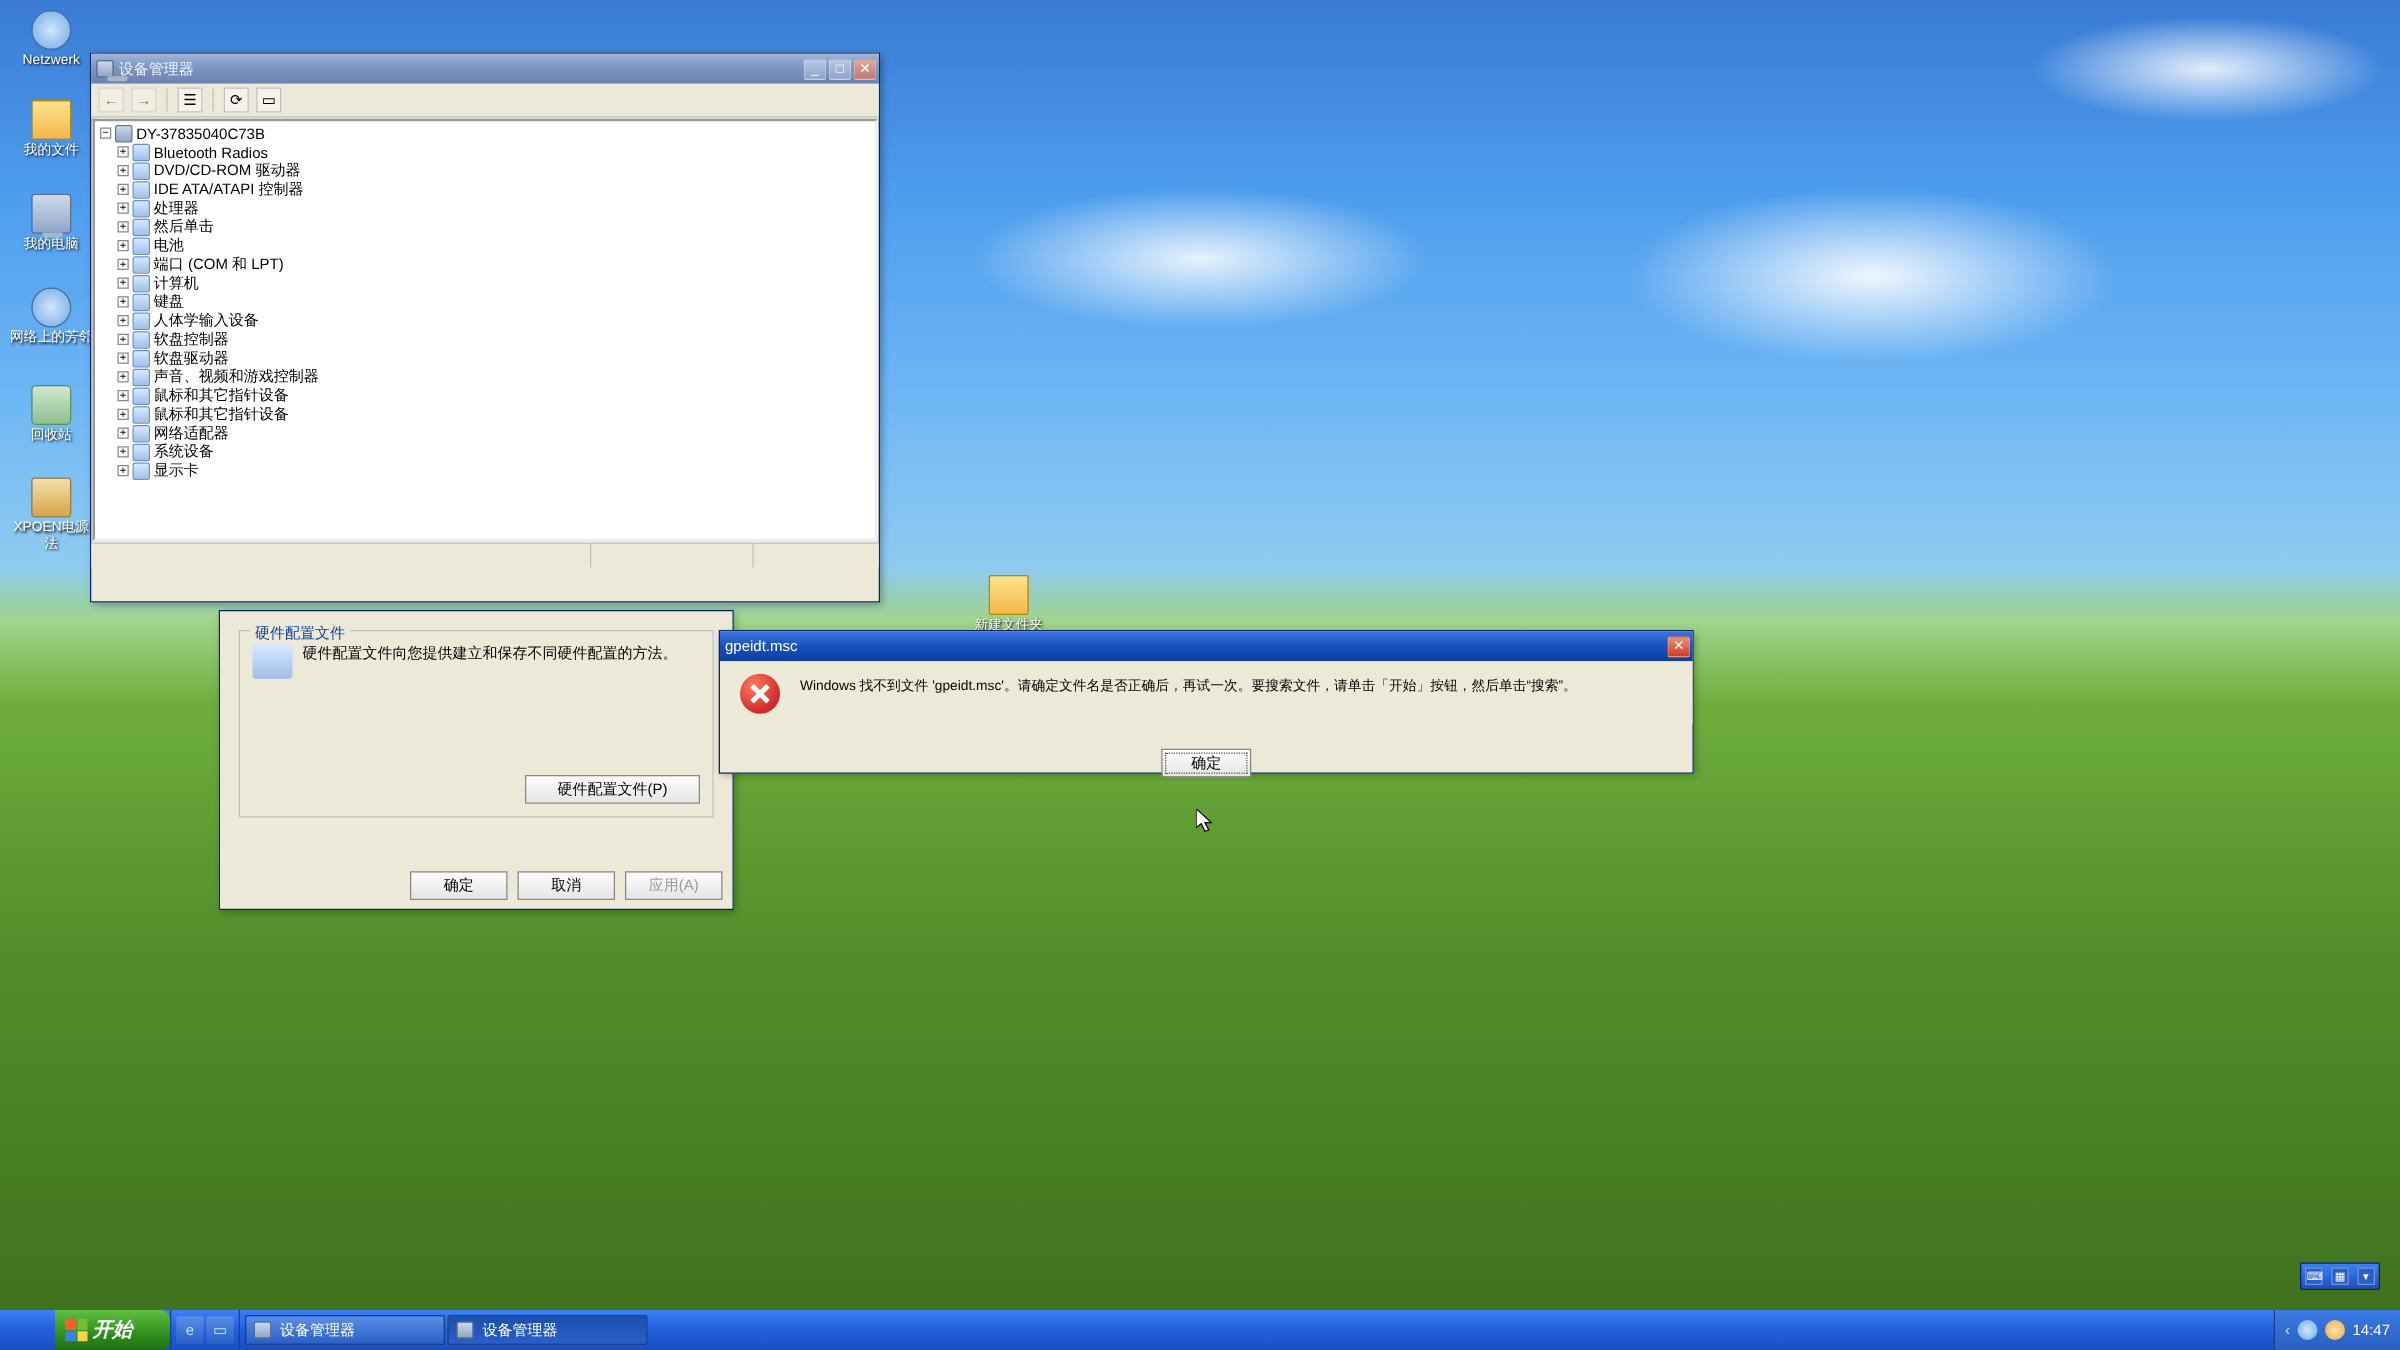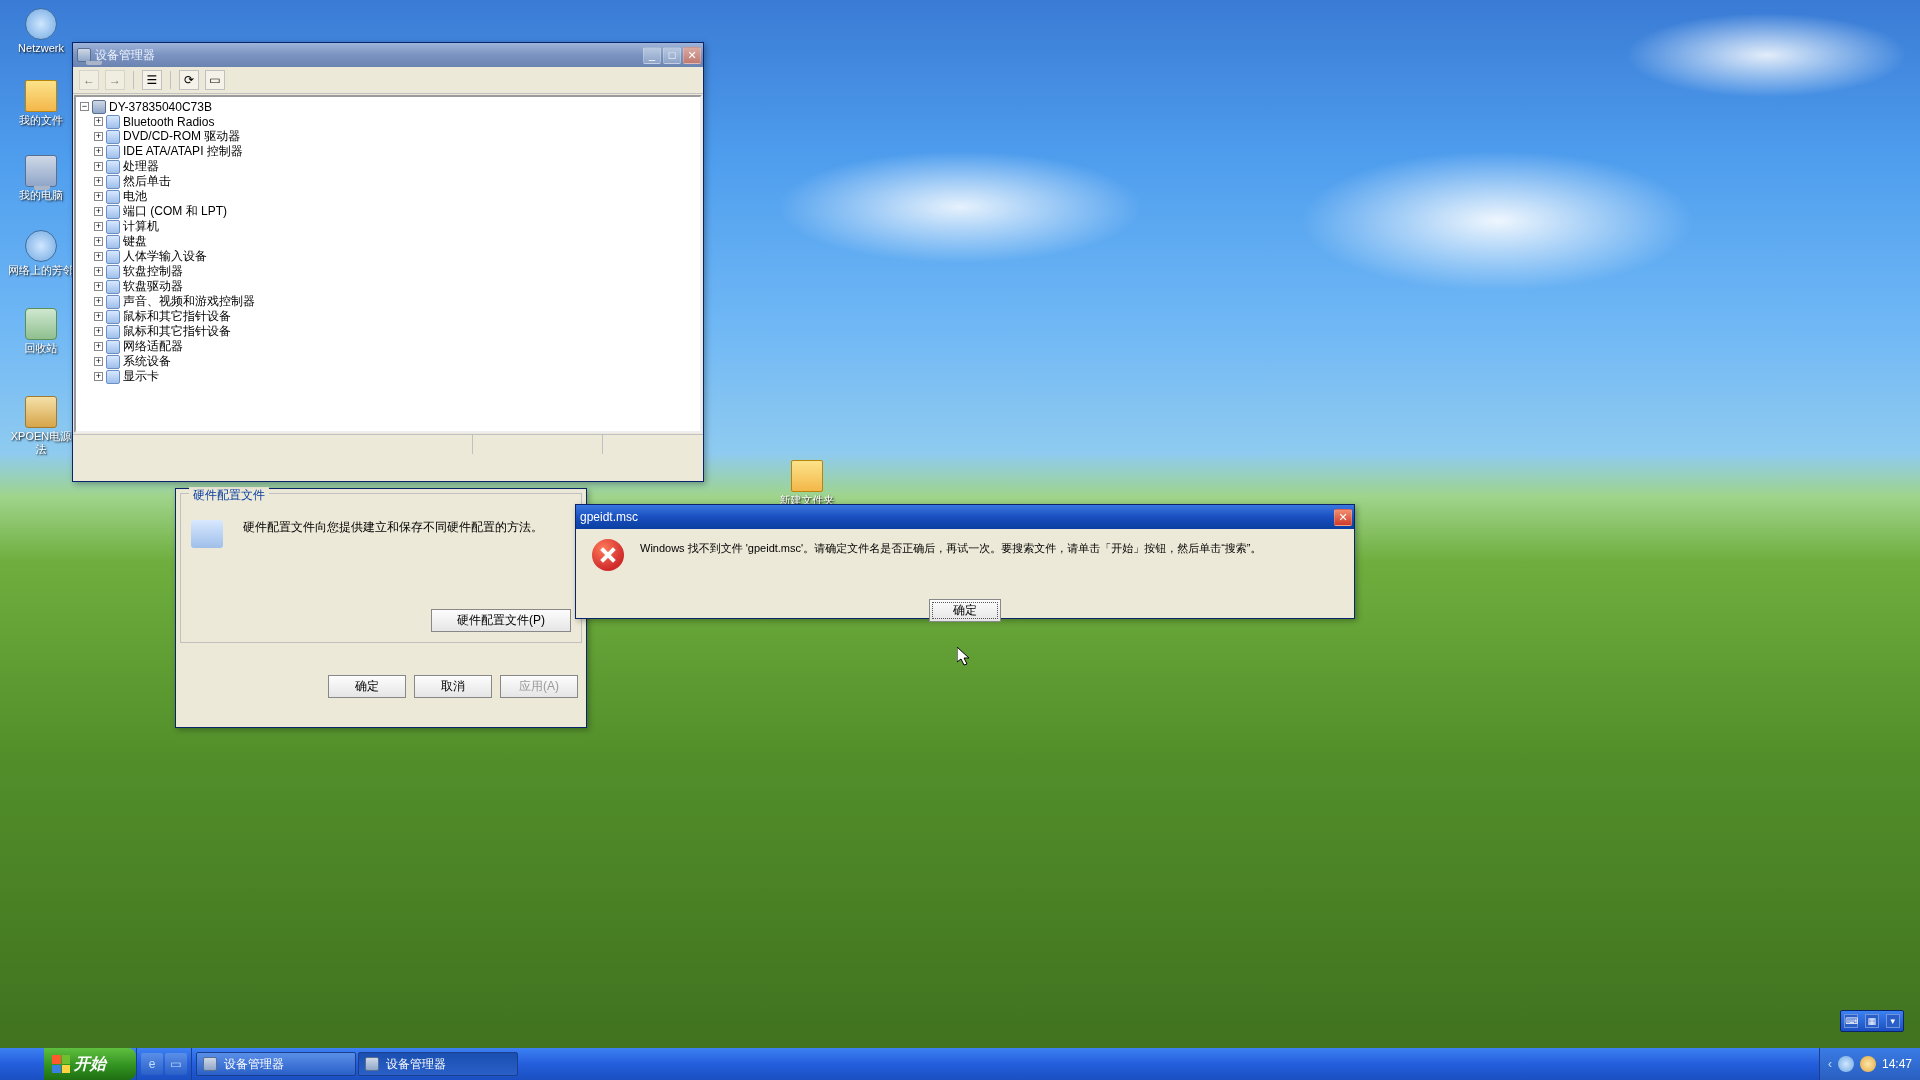--- a/index.html
+++ b/index.html
@@ -54,24 +54,24 @@
 .tree-row{ display:flex; align-items:center; height:15px; white-space:nowrap;}
 .exp{ width:9px; height:9px; border:1px solid #888; background:#fff; text-align:center; line-height:7px; font-size:9px; margin-right:3px; cursor:pointer; flex-shrink:0;}
 .node-ico{ width:14px; height:14px; margin-right:3px; flex-shrink:0; background:linear-gradient(#d8e8ff,#9fbfea); border:1px solid #6a8fc4; border-radius:2px;}
 .node-ico.root{ background:linear-gradient(#cfd8e6,#8fa6c9); border-color:#5a6f8f;}
 .statusbar{ height:20px; border-top:1px solid #c0c0c0; background:#ece9d8;}
 .statusbar .cell{ display:inline-block; height:100%; border-right:1px solid #c0c0c0; width:400px;}
 .statusbar .cell:last-child{border-right:none;width:120px;}
 
 
 #hwdlg{ left:175px; top:488px; width:412px; height:240px;}
-#hwdlg .body{ padding:4px;}
+#hwdlg .body{ padding:15px;}
 .groupbox{ border:1px solid #c0c0c0; padding:10px 10px 38px 10px; position:relative; background:#ece9d8; height:150px;}
 .groupbox .legend{ position:absolute; top:-7px; left:8px; background:#ece9d8; padding:0 4px; color:#0a3fa0; font-size:12px;}
-.gb-inner{ display:flex; gap:20px;margin-top:16px;}
+.gb-inner{ display:flex; gap:8px;}
 .gb-ico{ width:32px; height:28px; background:linear-gradient(#d8e8ff,#9fbfea); border-radius:3px; flex-shrink:0;}
 .gb-text{ font-size:12px; line-height:15px; color:#000;}
 .xp-btn{ min-width:78px; height:23px; border:1px solid #888; background:linear-gradient(#fdfdfd,#e5e5e5); cursor:pointer; font-size:12px; padding:0 8px;margin-top:20px;}
 .xp-btn.dis{ color:#9a9a9a; cursor:default;}
 .gb-btn{ position:absolute; right:10px; bottom:10px;}
 .dlg-buttons{ display:flex; gap:8px; justify-content:flex-end; padding:8px;}
 
 
 #errdlg{ left:575px; top:504px; width:780px; height:115px;}
 #errdlg .body{ background:#ece9d8; padding:10px 16px 8px 16px; display:flex; gap:16px; align-items:flex-start;}
@@ -124,21 +124,21 @@
   <span>我的电脑</span>
 </div>
 <div class="desktop-icon" style="left:6px; top:230px;">
   <div class="ico ico-net"></div>
   <span>网络上的芳邻</span>
 </div>
 <div class="desktop-icon" style="left:6px; top:308px;">
   <div class="ico ico-bin"></div>
   <span>回收站</span>
 </div>
-<div class="desktop-icon" style="left:6px; top:396px;">
+<div class="desktop-icon" style="left:6px; top:382px;">
   <div class="ico ico-app"></div>
   <span>XPOEN电源法</span>
 </div>
 
 <div class="desktop-icon" id="freefolder">
   <div class="ico ico-folder"></div>
   <span>新建文件夹</span>
 </div>
 
 <div class="xp-window xp-inactive" id="hwdlg">

